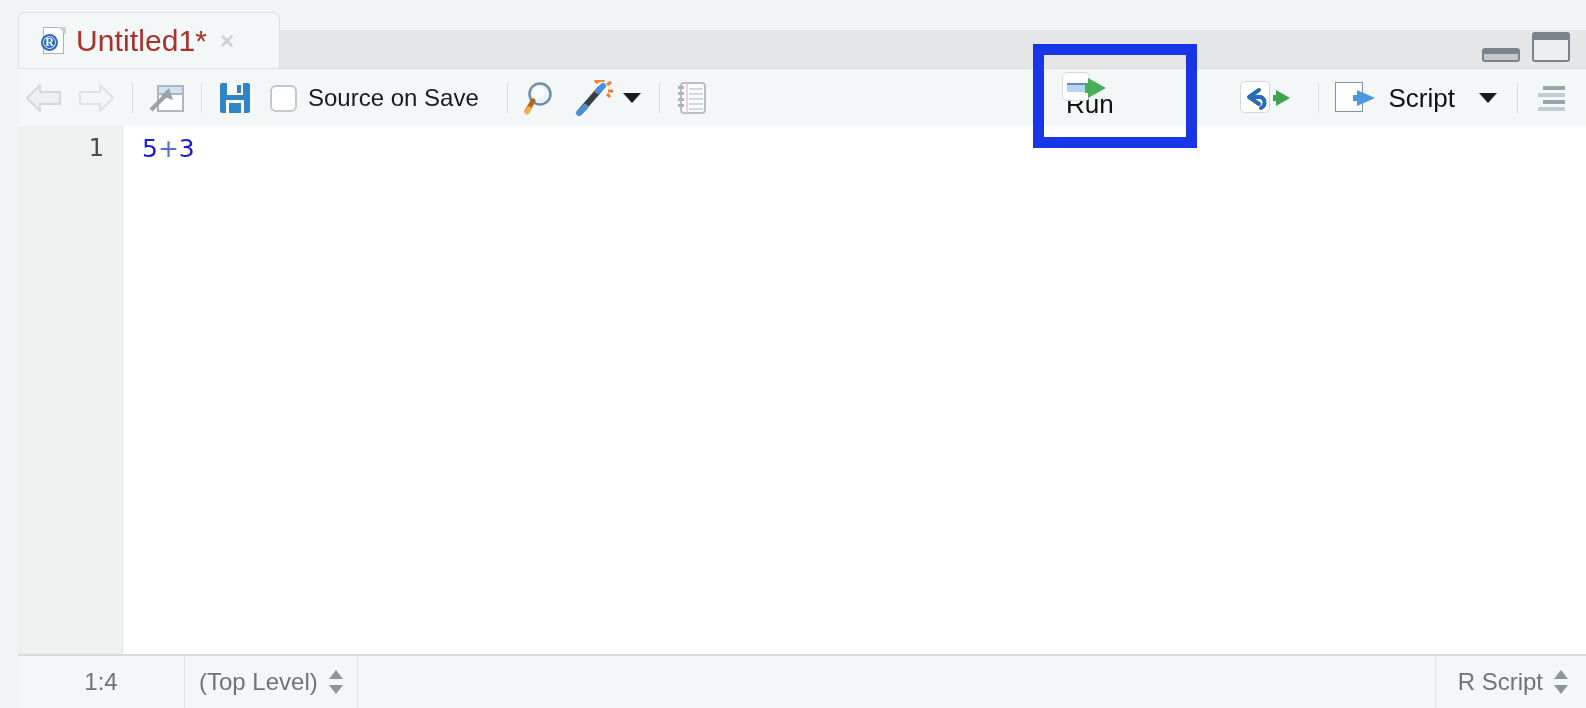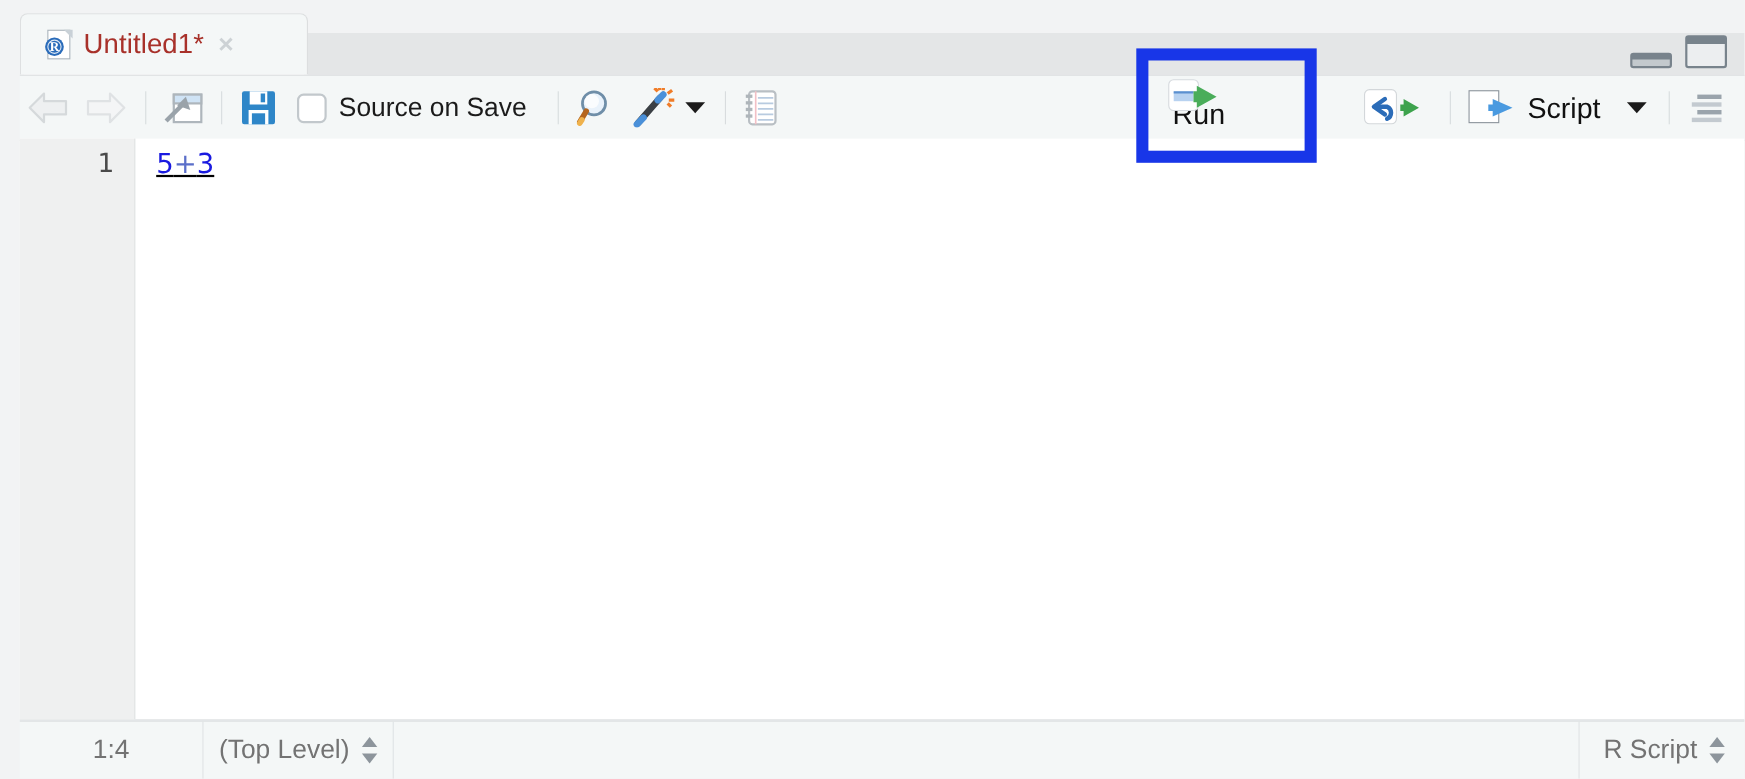--- a/index.html
+++ b/index.html
@@ -96,21 +96,21 @@
     position:absolute;
     left:2px; top:2px;
     width:13px; height:13px;
     border-radius:50%;
     border:1px solid rgba(255,255,255,.85);
     box-sizing:border-box;
   }
 
   .tab-title {
     color: #a8312a;
-    font-size: 25px;
+    font-size: 30px;
     letter-spacing: .1px;
     white-space: nowrap;
   }
 
   .tab-close {
     margin-left: 13px;
     color: #cdd2d5;
     font-size: 24px;
     line-height: 1;
     font-weight: bold;
@@ -293,21 +293,20 @@
     text-align: right;
     padding-right: 18px;
     margin-top: 8px;
     font-family: "DejaVu Sans", sans-serif;
   }
   .code-area {
     position: absolute;
     left: 105px; top: 0; right: 0; bottom: 0;
     padding-left: 19px;
     padding-top: 8px;
-    text-decoration: underline;
   }
   .code-line {
     font-family: "DejaVu Sans", sans-serif;
     font-size: 25px;
     color: #1a1ae0;
     white-space: pre;
   }
   .op { color: #5b6fc9; }
 
   

